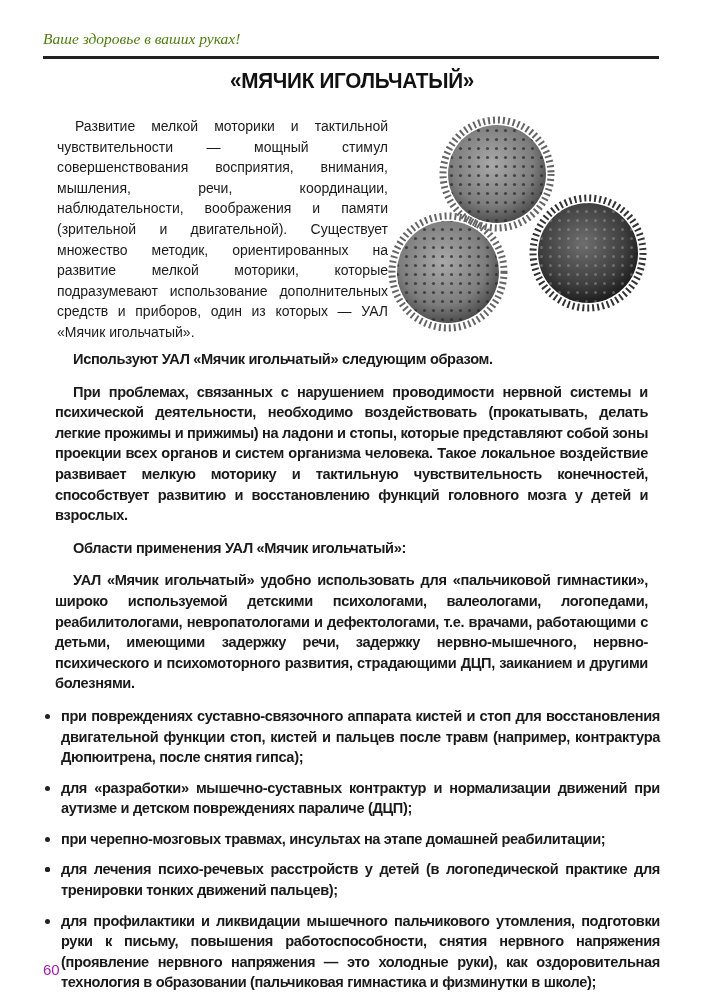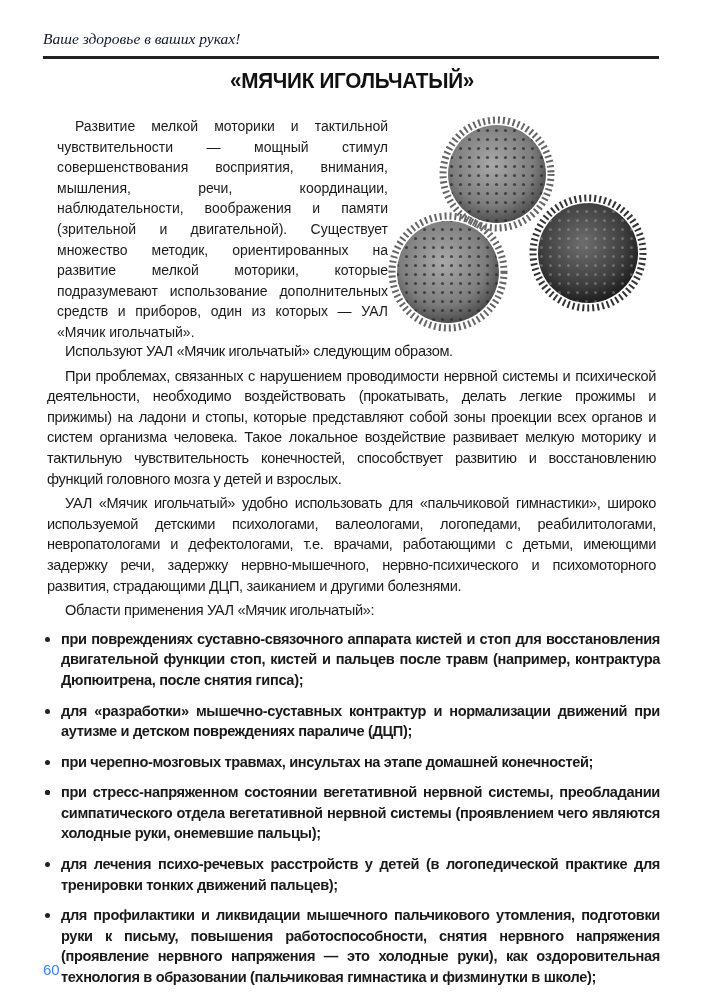--- a/index.html
+++ b/index.html
@@ -1,34 +1,34 @@
 <!DOCTYPE html>
 <html><head>
 <meta charset="utf-8">
 <style>
   html, body { margin: 0; padding: 0; background: #ffffff; }
   body { width: 704px; height: 1000px; position: relative; overflow: hidden;
          font-family: "Liberation Sans", "DejaVu Sans", sans-serif; color: #1a1a1a; }
   .running-head { position: absolute; left: 43px; top: 30px; font-family: "Liberation Serif", "DejaVu Serif", serif;
-         font-style: italic; font-size: 15.5px; color: #0f172a; }
+         font-style: italic; font-size: 15.5px; color: #4d7c0f; }
   .rule { position: absolute; left: 43px; top: 56px; width: 616px; height: 3px; background: #222; }
   .title { position: absolute; left: 0; width: 704px; top: 68px; text-align: center;
          font-family: "Liberation Sans", sans-serif; font-weight: bold; font-size: 22.5px; letter-spacing: -0.3px; color: #111;
          transform: scaleX(0.92); }
   .intro { position: absolute; left: 57px; top: 116px; width: 331px; font-size: 14px; line-height: 20.6px;
            text-align: justify; }
   .intro p { margin: 0; text-indent: 18px; }
   .figure { position: absolute; left: 384px; top: 108px; width: 300px; height: 230px; }
   .body { position: absolute; left: 43px; top: 337px; width: 617px; font-size: 14.6px; line-height: 20.6px;
           text-align: justify; letter-spacing: -0.35px; }
-  .body p { margin: 4px; text-indent: 18px; }
+  .body p { margin: 12px; text-indent: 18px; font-weight: bold; }
   .bullets { list-style: none; margin: 8px 0 0 0; padding: 0; }
   .bullets li { position: relative; padding-left: 18px; margin-bottom: 10px; font-weight: bold; }
   .bullets li .dot { position: absolute; left: 2px; top: 8px; width: 5px; height: 5px; border-radius: 50%; background: #222; }
-  .page-num { position: absolute; left: 43px; top: 961px; font-size: 15px; color: #3b82f6; }
+  .page-num { position: absolute; left: 43px; top: 961px; font-size: 15px; color: #a21caf; }
 </style>
 </head>
 <body>
 
 <div class="running-head">Ваше здоровье в ваших руках!</div>
 <div class="rule"></div>
 <div class="title">«МЯЧИК ИГОЛЬЧАТЫЙ»</div>
 
 <div class="intro">
   <p>Развитие мелкой моторики и тактильной чувствительности — мощный стимул совершенствования восприятия, внимания, мышления, речи, координации, наблюдательности, воображения и памяти (зрительной и двигательной). Существует множество методик, ориентированных на развитие мелкой моторики, которые подразумевают использование дополнительных средств и приборов, один из которых — УАЛ «Мячик игольчатый».</p>
@@ -68,26 +68,25 @@
       <circle cx="204" cy="145" r="55" fill="none" stroke="#333" stroke-width="7" stroke-dasharray="2 3"></circle>
       <circle cx="204" cy="145" r="50" fill="url(#gDark)"></circle>
       <circle cx="204" cy="145" r="50" fill="url(#dotsLight)" opacity="0.6"></circle>
     </g>
   </svg>
 </div>
 
 <div class="body">
   <p>Используют УАЛ «Мячик игольчатый» следующим образом.</p>
   <p>При проблемах, связанных с нарушением проводимости нервной системы и психической деятельности, необходимо воздействовать (прокатывать, делать легкие прожимы и прижимы) на ладони и стопы, которые представляют собой зоны проекции всех органов и систем организма человека. Такое локальное воздействие развивает мелкую моторику и тактильную чувствительность конечностей, способствует развитию и восстановлению функций головного мозга у детей и взрослых.</p>
+  <p>Области применения УАЛ «Мячик игольчатый»:</p>
   <p>УАЛ «Мячик игольчатый» удобно использовать для «пальчиковой гимнастики», широко используемой детскими психологами, валеологами, логопедами, реабилитологами, невропатологами и дефектологами, т.е. врачами, работающими с детьми, имеющими задержку речи, задержку нервно-мышечного, нервно-психического и психомоторного развития, страдающими ДЦП, заиканием и другими болезнями.</p>
-  <p>Области применения УАЛ «Мячик игольчатый»:</p>
   <ul class="bullets">
     <li><span class="dot"></span><span>при повреждениях суставно-связочного аппарата кистей и стоп для восстановления двигательной функции стоп, кистей и пальцев после травм (например, контрактура Дюпюитрена, после снятия гипса);</span></li>
     <li><span class="dot"></span><span>для «разработки» мышечно-суставных контрактур и нормализации движений при аутизме и детском повреждениях параличе (ДЦП);</span></li>
-    <li><span class="dot"></span><span>при черепно-мозговых травмах, инсультах на этапе домашней конечностей;</span></li>
+    <li><span class="dot"></span><span>при черепно-мозговых травмах, инсультах на этапе домашней реабилитации;</span></li>
     <li><span class="dot"></span></li>
-    <li><span class="dot"></span><span>при стресс-напряженном состоянии вегетативной нервной системы, преобладании симпатического отдела вегетативной нервной системы (проявлением чего являются холодные руки, онемевшие пальцы);</span></li>
     <li><span class="dot"></span><span>для лечения психо-речевых расстройств у детей (в логопедической практике для тренировки тонких движений пальцев);</span></li>
     <li><span class="dot"></span><span>для профилактики и ликвидации мышечного пальчикового утомления, подготовки руки к письму, повышения работоспособности, снятия нервного напряжения (проявление нервного напряжения — это холодные руки), как оздоровительная технология в образовании (пальчиковая гимнастика и физминутки в школе);</span></li>
   </ul>
 </div>
 
 <div class="page-num">60</div>
 
 </body></html>

